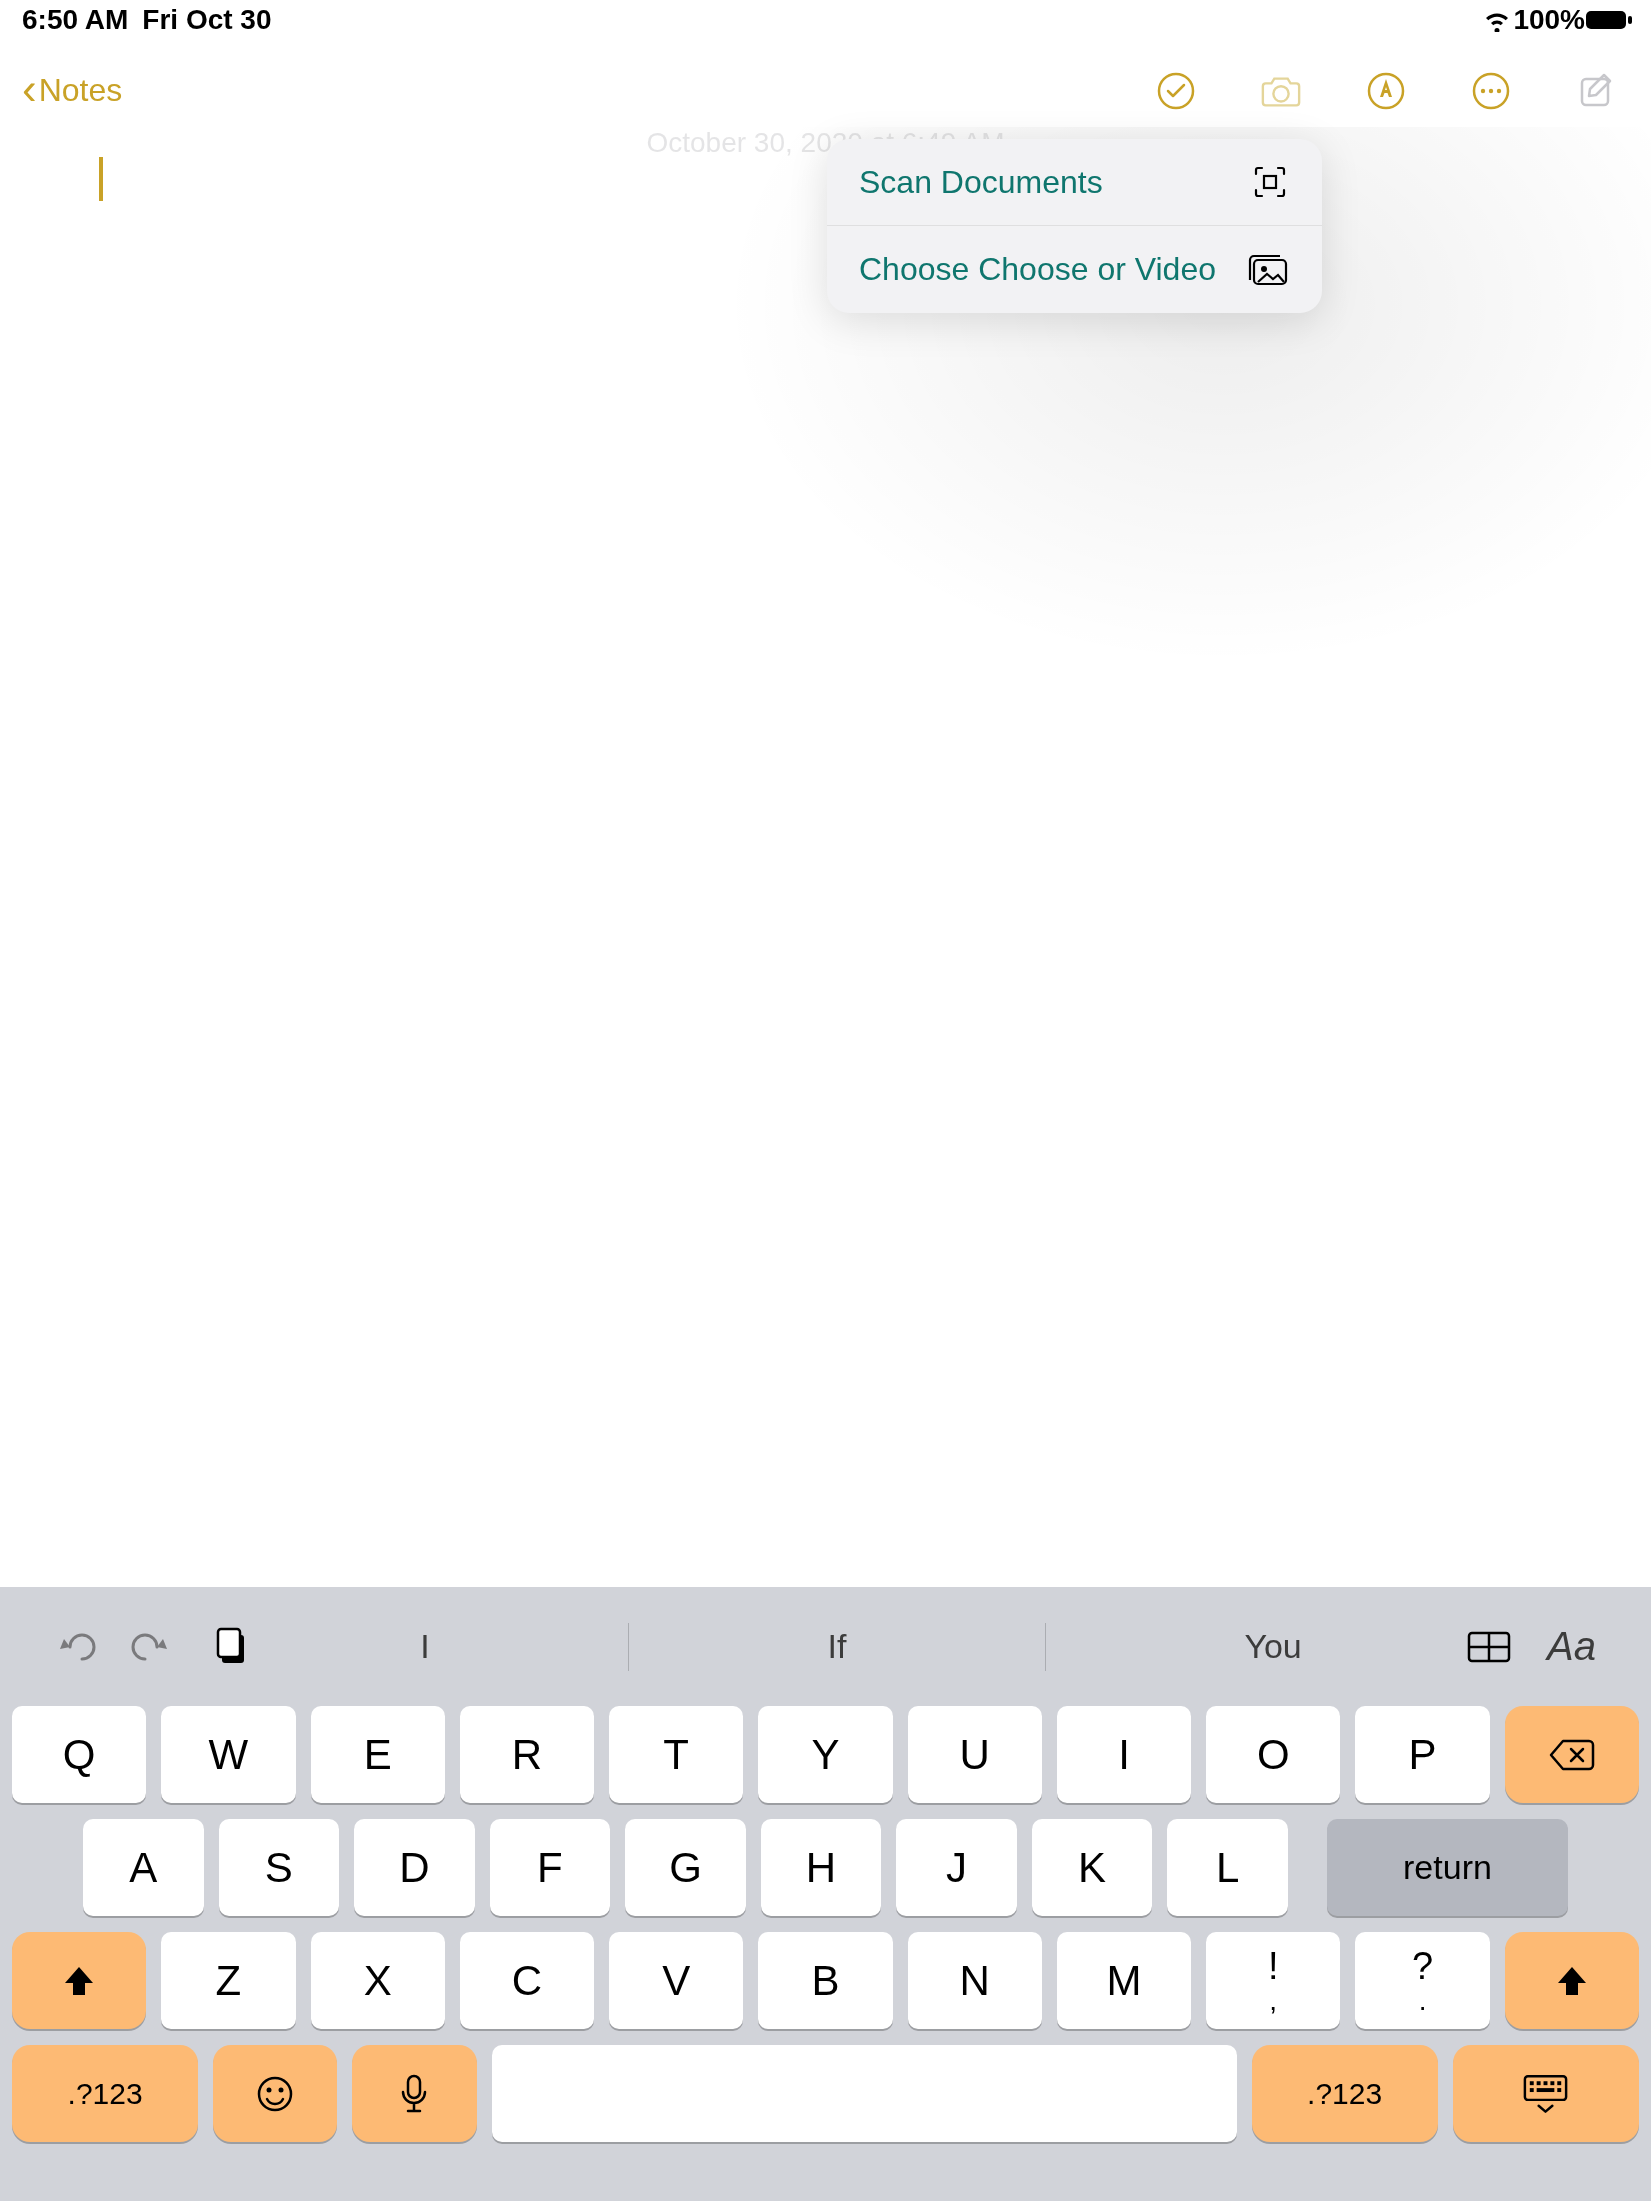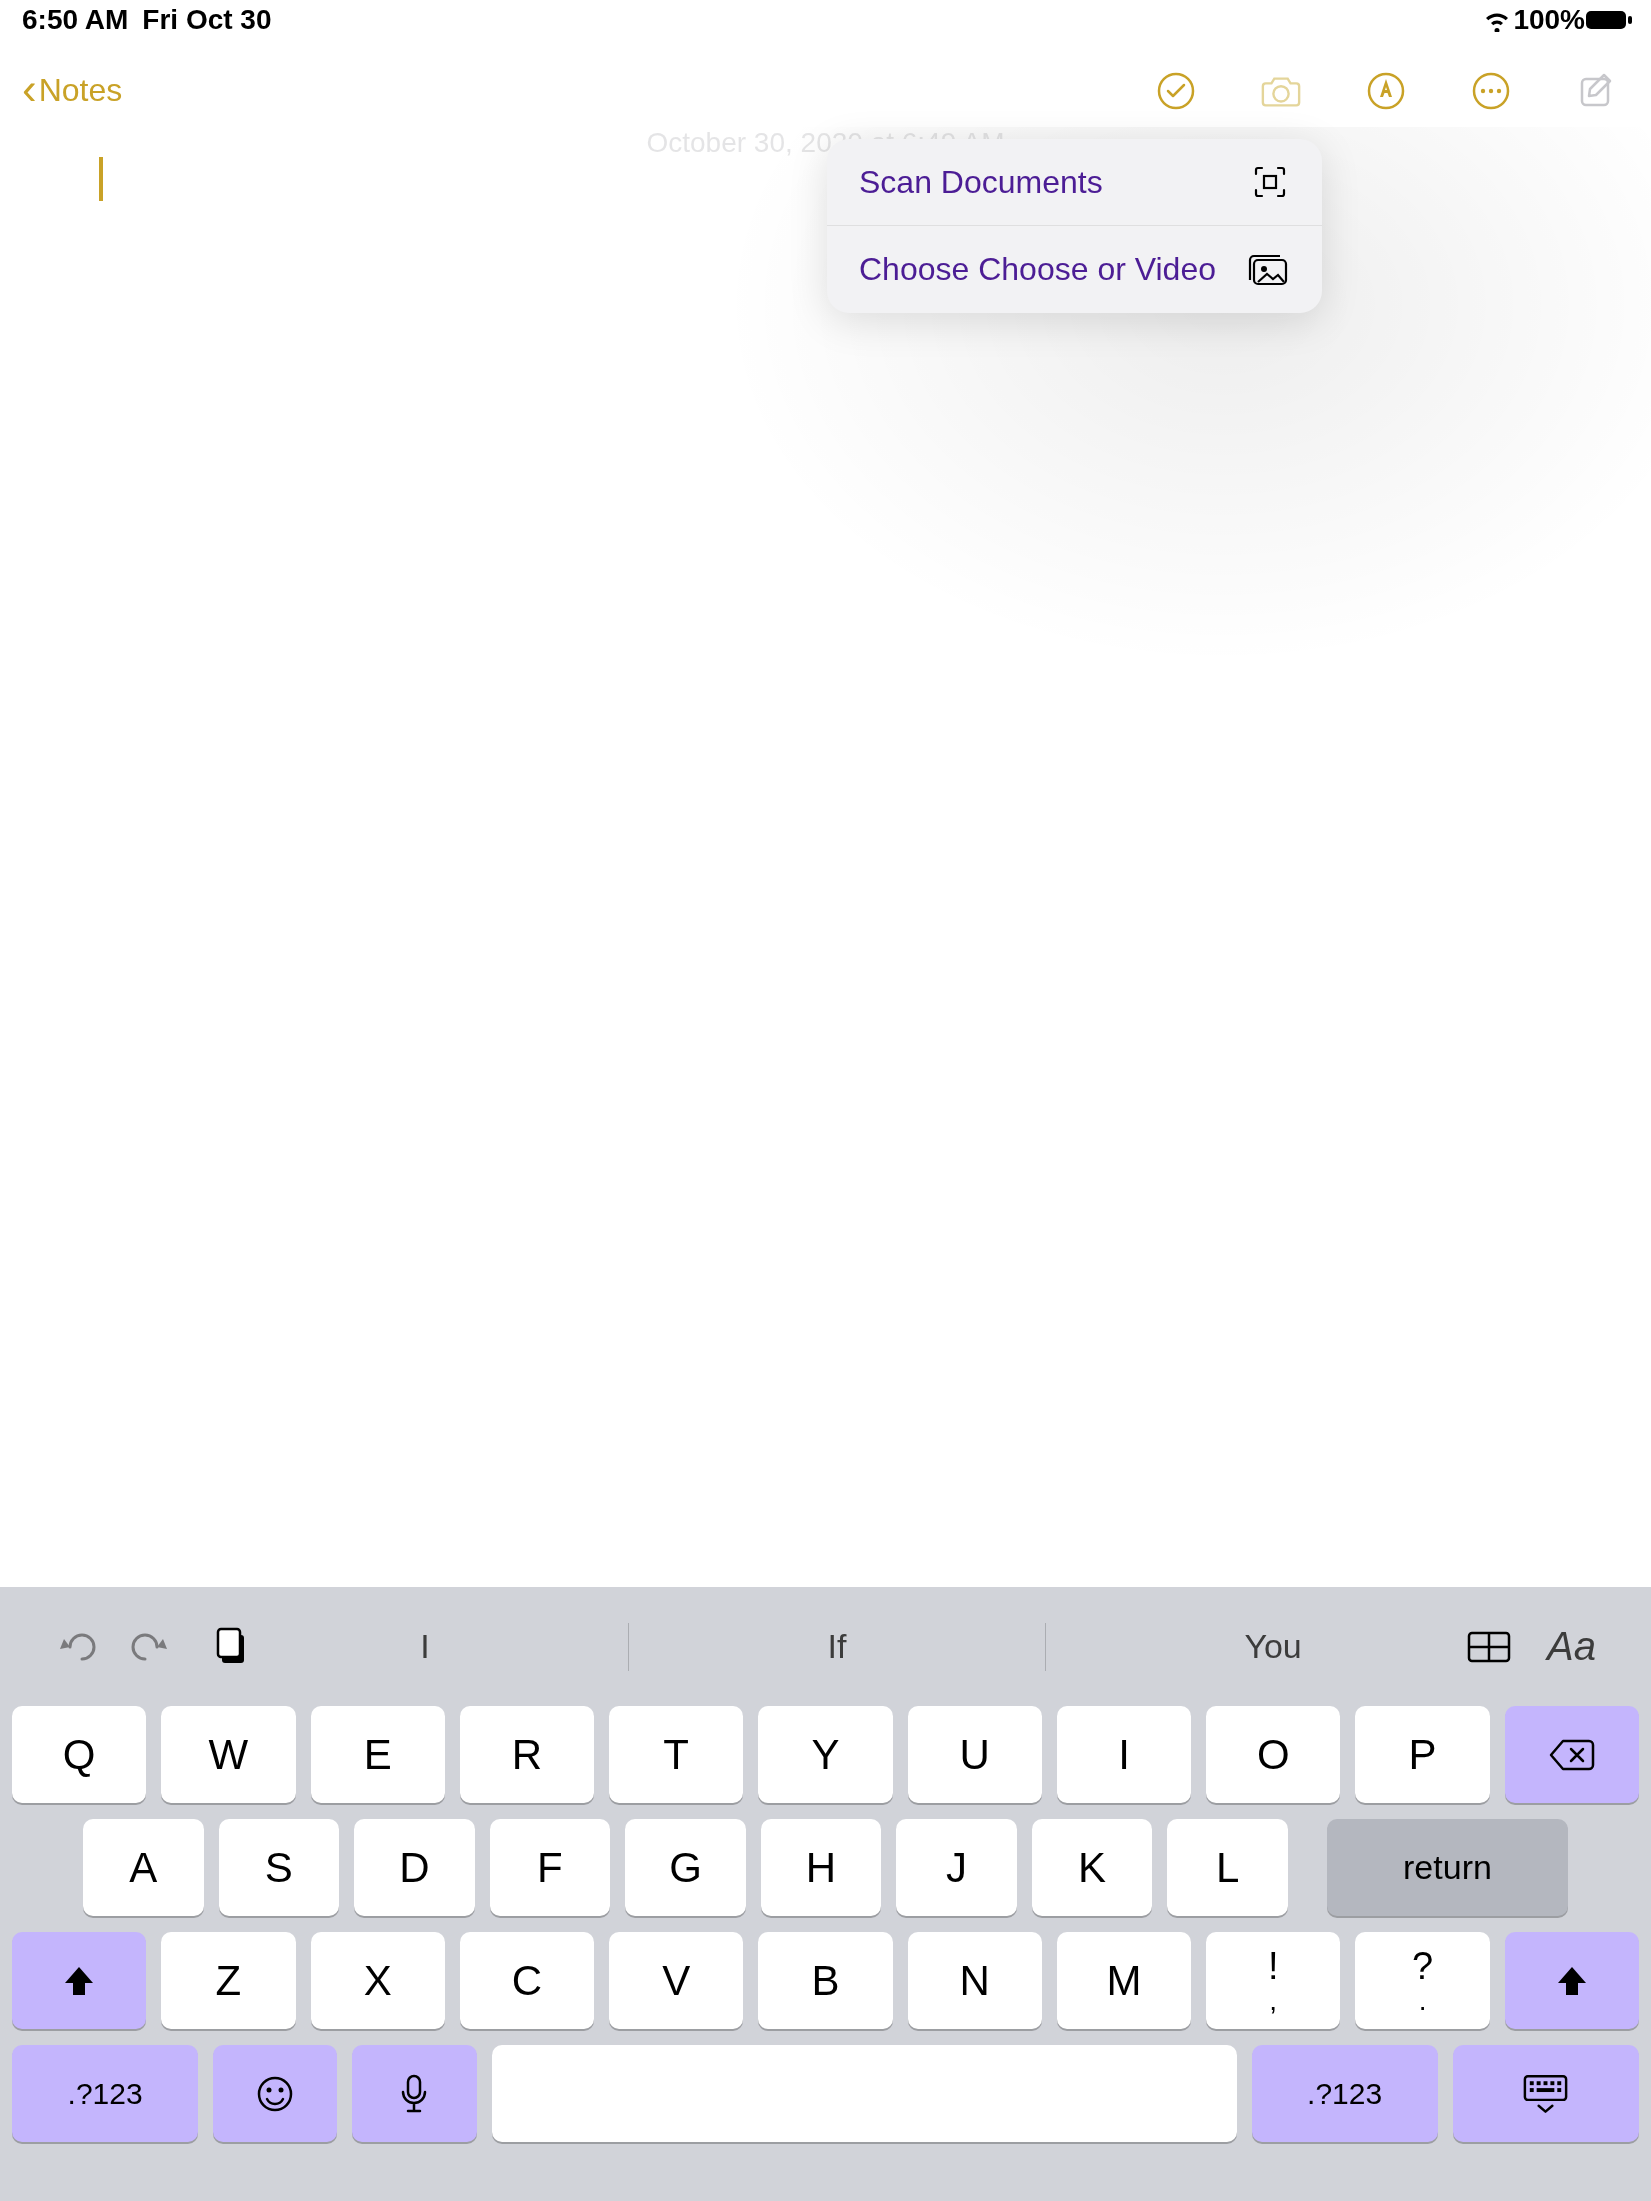--- a/index.html
+++ b/index.html
@@ -20,40 +20,40 @@
 .nav-icon { width:42px; height:42px; display:flex; align-items:center; justify-content:center; }
 .nav-icon svg { display:block; }
 
 
 .note-area { position:absolute; top:127px; left:0; right:0; bottom:0; }
 .note-date { text-align:center; font-size:28px; color:#b5b5b8; margin-top:0; opacity:.35; }
 .note-cursor { position:absolute; top:30px; left:99px; width:4px; height:44px; background:#c9a227; }
 
 
 .popover { position:absolute; top:139px; left:827px; width:495px; background:#f2f2f4; border-radius:22px; box-shadow:0 8px 40px rgba(0,0,0,.12); overflow:hidden; }
-.popover-item { display:flex; align-items:center; justify-content:space-between; height:87px; padding:0 32px; font-size:32px; color:#4c1d95; border-bottom:1px solid rgba(0,0,0,.08); }
+.popover-item { display:flex; align-items:center; justify-content:space-between; height:87px; padding:0 32px; font-size:32px; color:#0f766e; border-bottom:1px solid rgba(0,0,0,.08); }
 .popover-item:last-child { border-bottom:none; }
 .popover-icon svg { display:block; }
 
 
 .vignette { position:absolute; top:0; left:426px; right:0; height:634px; pointer-events:none;
   background:radial-gradient(ellipse 713px 515px at 65% 28%, rgba(0,0,0,.07), transparent 70%); }
 
 
 .keyboard { position:absolute; left:0; right:0; bottom:0; height:614px; background:#d1d3d9; }
 .kb-toolbar { height:119px; display:flex; align-items:center; padding:0 44px; gap:0; color:#3c3c3c; }
 .kb-tool { width:59px; height:59px; display:flex; align-items:center; justify-content:center; margin-right:20px; }
 .kb-suggestions { flex:1; display:flex; align-items:center; justify-content:space-around; font-size:34px; color:#3c3c3c; margin:0 40px; }
 .kb-suggestions .sep { width:1px; height:48px; background:rgba(0,0,0,.18); }
 .kb-right-tool { width:59px; height:59px; display:flex; align-items:center; justify-content:center; margin-left:18px;font-style:italic; }
 
 .kb-rows { padding:0 12px 14px; }
 .kb-row { display:flex; gap:15px; margin-bottom:16px; }
 .key { flex:1; height:97px; background:#fff; border-radius:10px; box-shadow:0 2px 0 rgba(0,0,0,.25); display:flex; align-items:center; justify-content:center; font-size:42px; color:#000; }
-.key.special { background:#c4b5fd; }
+.key.special { background:#fdba74;border-radius:18px; }
 .key.return { background:#b4b7bf; font-size:34px;margin-left:24px; }
 .key.sm-text { font-size:30px; }
 .key.wide15 { flex:1.5; }
 .key.wide2 { flex:2; }
 .key.space { flex:6; }
 .key.shift svg, .key.bksp svg, .key.emoji svg, .key.mic svg, .key.kbd svg, .kb-tool svg, .kb-right-tool svg { display:block; }
 .key.punct { flex-direction:column; gap:2px; }
 .key.punct .top { font-size:38px; line-height:1; }
 .key.punct .bot { font-size:28px; line-height:1; }
 </style>

